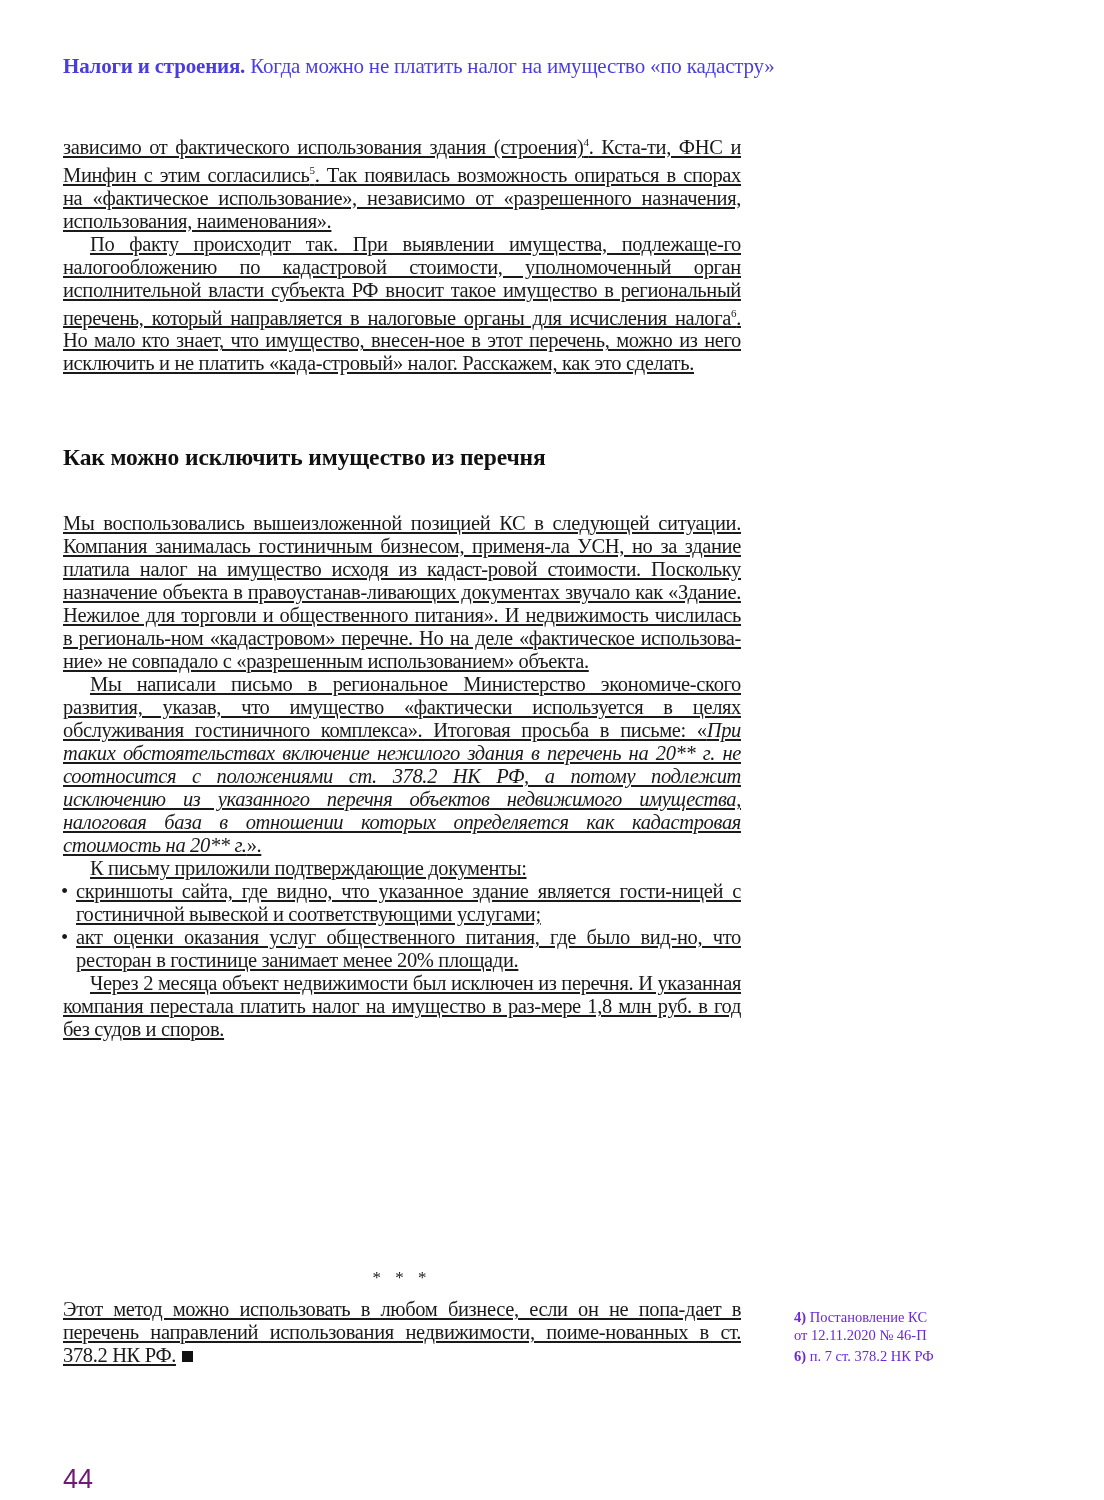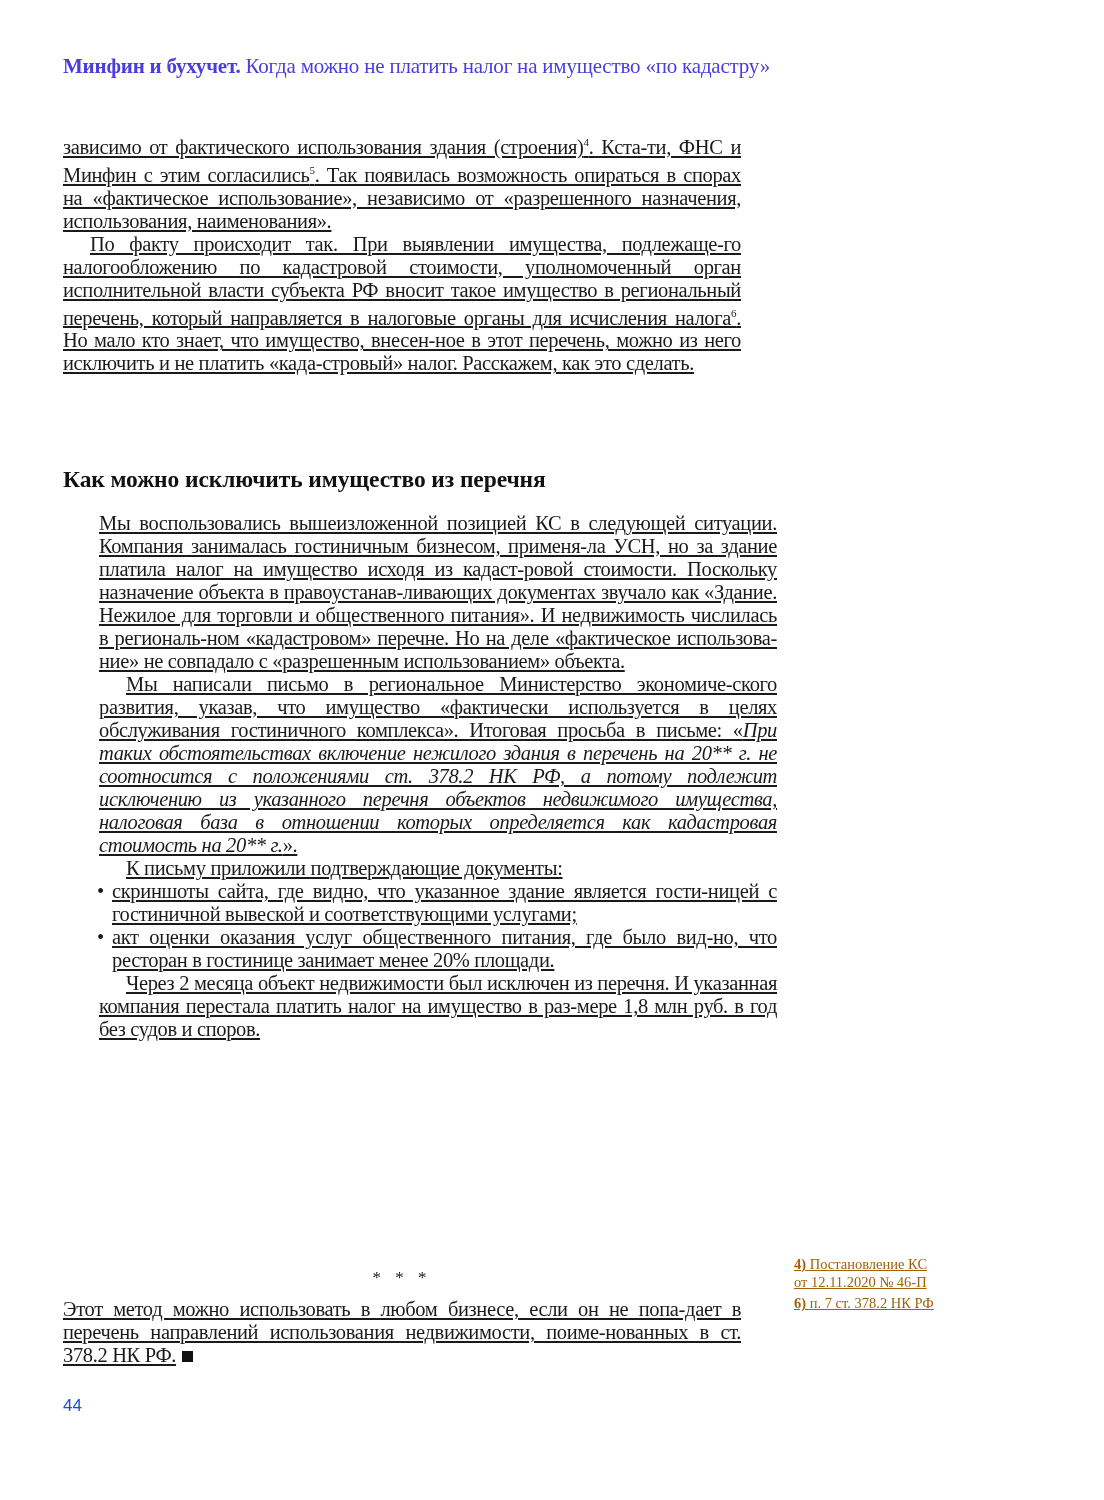--- a/index.html
+++ b/index.html
@@ -4,46 +4,46 @@
 <style>
   html, body { margin:0; padding:0; background:#ffffff; }
   body { width:1104px; height:1500px; position:relative; overflow:hidden;
          font-family:"Liberation Serif", "DejaVu Serif", serif; color:#1a1a1a; }
   .running-head { position:absolute; left:63px; top:54px; font-size:21px; color:#4a3de0; white-space:nowrap; letter-spacing:-0.2px; }
   .running-head b { font-weight:bold; }
   .col { position:absolute; left:63px; width:678px; }
   .p { font-size:20.5px; line-height:23px; margin:0; text-align:justify; text-align-last:left; letter-spacing:-0.35px;text-decoration:underline; }
   .ind { text-indent:27px; }
   .it { font-style:italic; }
-  h2 { position:absolute; left:63px; top:466px; margin:0; font-size:23.5px; font-weight:bold; letter-spacing:-0.1px; color:#111; }
+  h2 { position:absolute; left:63px; top:444px; margin:0; font-size:23.5px; font-weight:bold; letter-spacing:-0.1px; color:#111; }
   .bullet { position:relative; padding-left:13px; }
   .bullet .dot { position:absolute; left:-2px; top:0; }
   .stars { position:absolute; left:63px; width:678px; top:1268px; text-align:center; font-size:17px; letter-spacing:5px; }
   .end-mark { display:inline-block; width:11px; height:11px; background:#111; margin-left:6px; vertical-align:0px; }
-  .notes { position:absolute; left:794px; top:1256px; font-size:14.5px; line-height:17.6px; color:#a16207; width:260px;text-decoration:underline; }
+  .notes { position:absolute; left:794px; top:1309px; font-size:14.5px; line-height:17.6px; color:#6d28d9; width:260px; }
   .notes .n { margin-bottom:4px; }
   .notes b { font-weight:bold; }
-  .page-num { position:absolute; left:63px; top:1396px; font-family:"Liberation Sans", "DejaVu Sans", sans-serif; font-size:17px; color:#1d4ed8; }
+  .page-num { position:absolute; left:63px; top:1464px; font-family:"Liberation Sans", "DejaVu Sans", sans-serif; font-size:27px; color:#701a75; }
 </style>
 </head>
 <body>
 
 <div class="running-head">
-  <b>Минфин и бухучет.</b>
+  <b>Налоги и строения.</b>
   <span>Когда можно не платить налог на имущество «по кадастру»</span>
 </div>
 
 <div class="col" style="top:131px;">
   <p class="p"><span>зависимо от фактического использования здания (строения)</span><sup style="font-size:11px">4</sup><span>. Кста-ти, ФНС и Минфин с этим согласились</span><sup style="font-size:11px">5</sup><span>. Так появилась возможность опираться в спорах на «фактическое использование», независимо от «разрешенного назначения, использования, наименования».</span></p>
   <p class="p ind"><span>По факту происходит так. При выявлении имущества, подлежаще-го налогообложению по кадастровой стоимости, уполномоченный орган исполнительной власти субъекта РФ вносит такое имущество в региональный перечень, который направляется в налоговые органы для исчисления налога</span><sup style="font-size:11px">6</sup><span>. Но мало кто знает, что имущество, внесен-ное в этот перечень, можно из него исключить и не платить «када-стровый» налог. Расскажем, как это сделать.</span></p>
 </div>
 
 <h2>Как можно исключить имущество из перечня</h2>
 
-<div class="col" style="top:512px;margin-left:36px;">
+<div class="col" style="top:512px;">
   <p class="p">Мы воспользовались вышеизложенной позицией КС в следующей ситуации. Компания занималась гостиничным бизнесом, применя-ла УСН, но за здание платила налог на имущество исходя из кадаст-ровой стоимости. Поскольку назначение объекта в правоустанав-ливающих документах звучало как «Здание. Нежилое для торговли и общественного питания». И недвижимость числилась в региональ-ном «кадастровом» перечне. Но на деле «фактическое использова-ние» не совпадало с «разрешенным использованием» объекта.</p>
   <p class="p ind"><span>Мы написали письмо в региональное Министерство экономиче-ского развития, указав, что имущество «фактически используется в целях обслуживания гостиничного комплекса». Итоговая просьба в письме: «</span><span class="it">При таких обстоятельствах включение нежилого здания в перечень на 20** г. не соотносится с положениями ст. 378.2 НК РФ, а потому подлежит исключению из указанного перечня объектов недвижимого имущества, налоговая база в отношении которых определяется как кадастровая стоимость на 20** г.</span><span>».</span></p>
   <p class="p ind">К письму приложили подтверждающие документы:</p>
   <p class="p bullet"><span class="dot">•</span><span>скриншоты сайта, где видно, что указанное здание является гости-ницей с гостиничной вывеской и соответствующими услугами;</span></p>
   <p class="p bullet"><span class="dot">•</span><span>акт оценки оказания услуг общественного питания, где было вид-но, что ресторан в гостинице занимает менее 20% площади.</span></p>
   <p class="p ind">Через 2 месяца объект недвижимости был исключен из перечня. И указанная компания перестала платить налог на имущество в раз-мере 1,8 млн руб. в год без судов и споров.</p>
 </div>
 
 <div class="stars">* * *</div>
 

